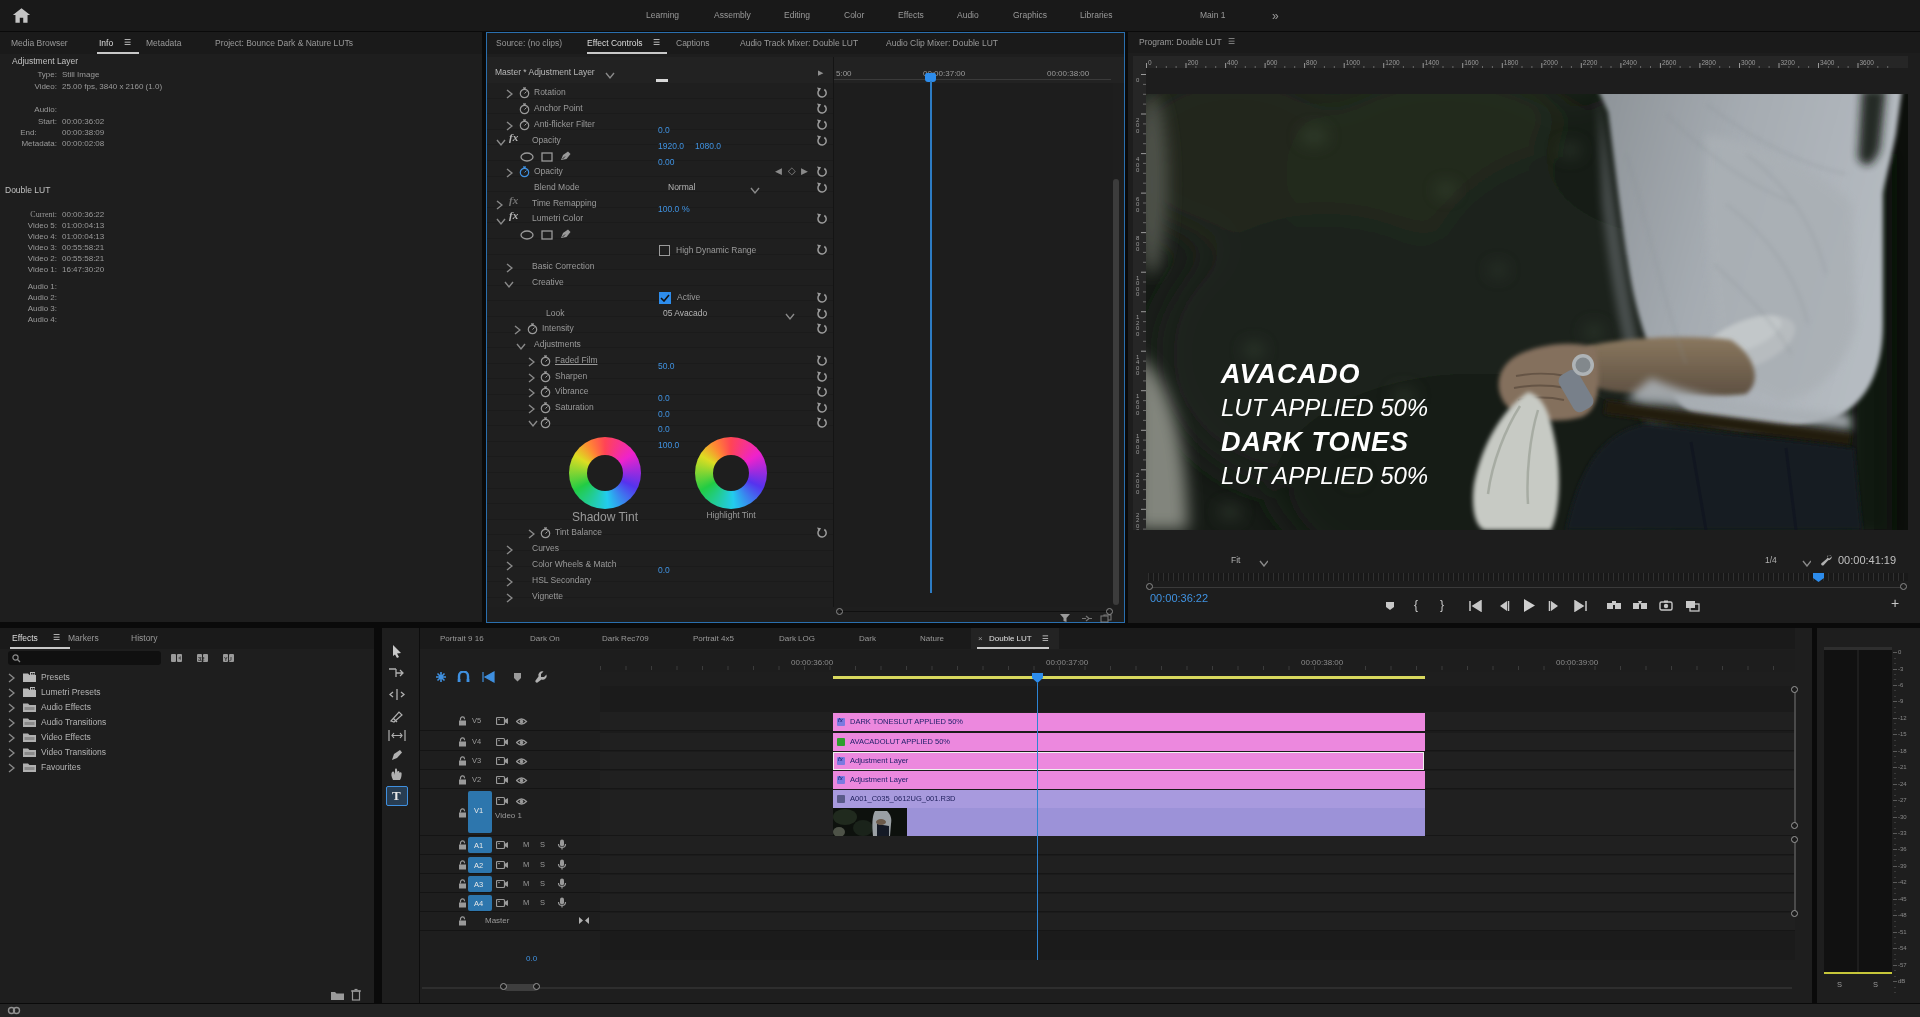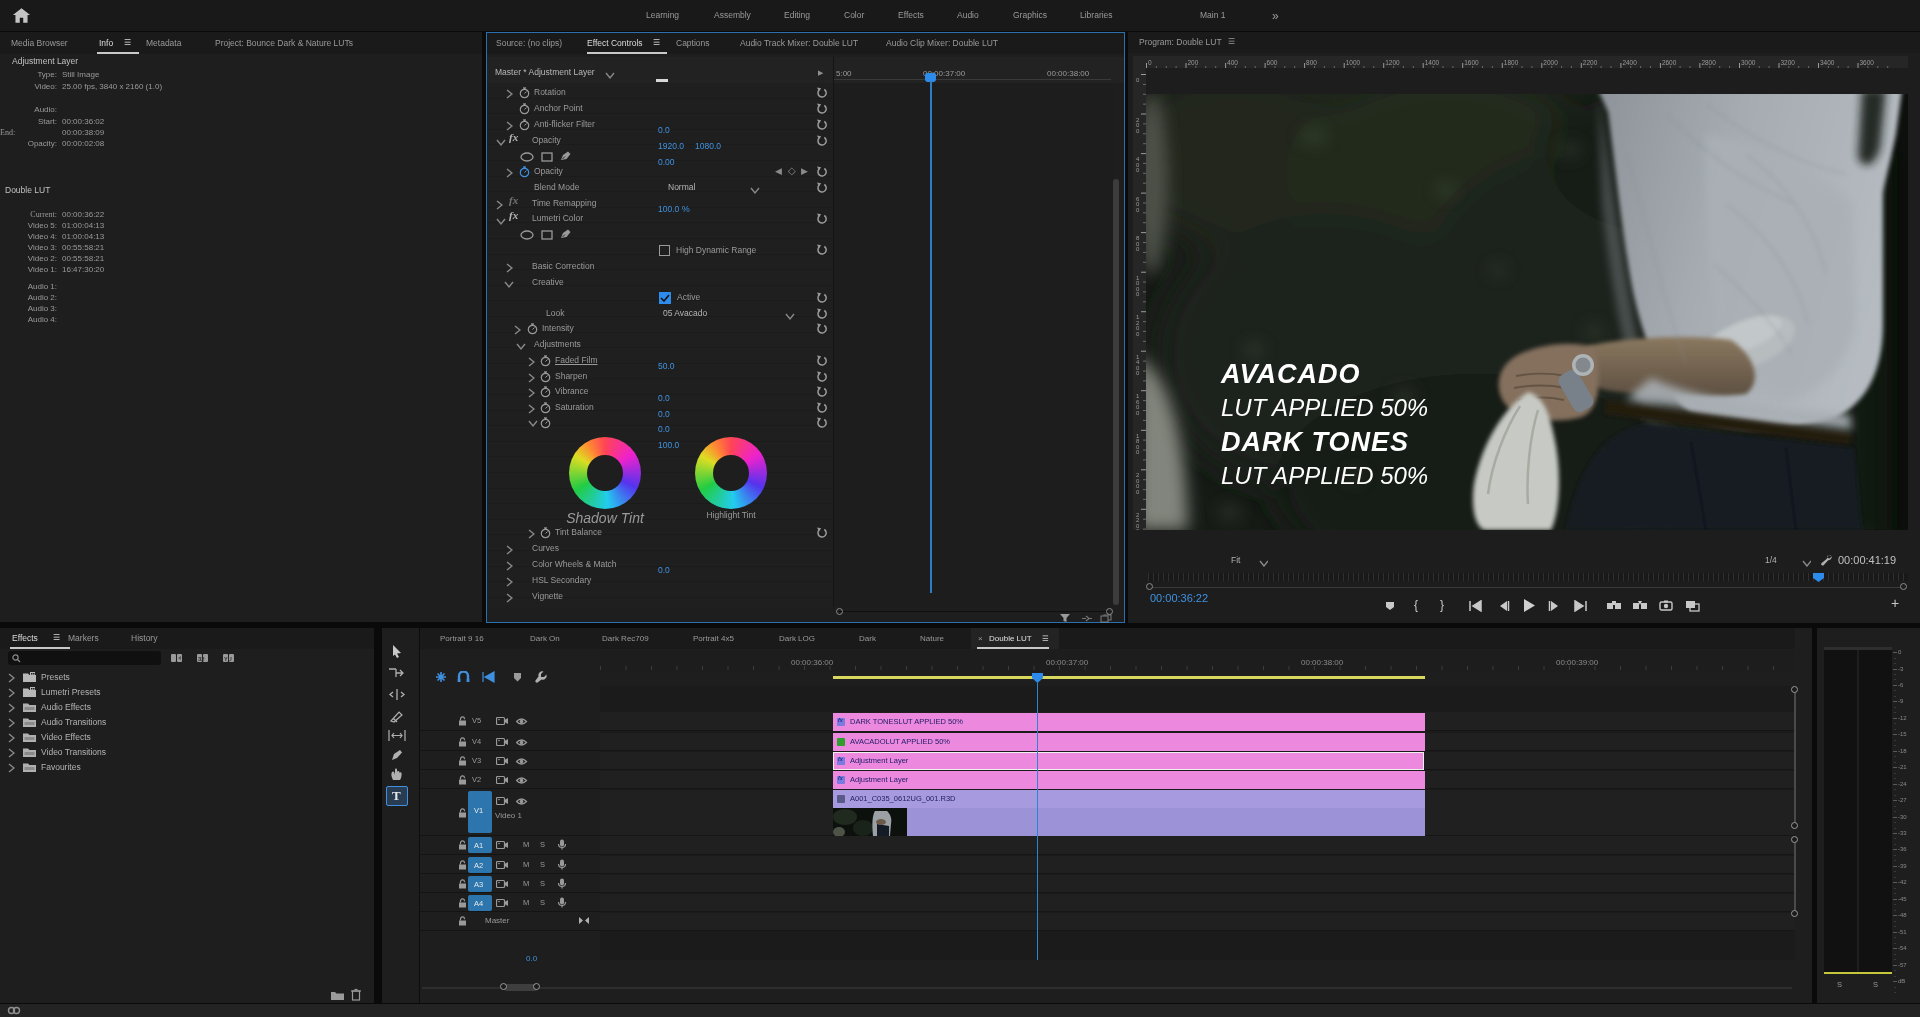--- a/index.html
+++ b/index.html
@@ -99,23 +99,23 @@
   <div class="txt g" style="left:215px;top:6px;font-size:8.5px;">Project: Bounce Dark &amp; Nature LUTs</div>
   <div class="txt" style="left:12px;top:24px;font-size:8.5px;color:#c2c2c2;">Adjustment Layer</div>
   <div style="position:absolute;left:0;top:38px;width:230px;color:#9a9a9a;font-size:8px;">
     <div style="position:absolute;left:0px;top:0;width:57px;text-align:right;">Type:</div>
         <div style="position:absolute;left:62px;top:0;">Still Image</div>
     <div style="position:absolute;left:0px;top:12px;width:57px;text-align:right;">Video:</div>
         <div style="position:absolute;left:62px;top:12px;">25.00 fps, 3840 x 2160 (1.0)</div>
     <div style="position:absolute;left:0px;top:35px;width:57px;text-align:right;">Audio:</div>
     <div style="position:absolute;left:0px;top:47px;width:57px;text-align:right;">Start:</div>
         <div style="position:absolute;left:62px;top:47px;">00:00:36:02</div>
-    <div style="position:absolute;left:0px;top:58px;width:57px;text-align:left;font-family:Liberation Serif, serif;">End:</div>
+    <div style="position:absolute;left:0px;top:58px;width:57px;text-align:center;">End:</div>
         <div style="position:absolute;left:62px;top:58px;">00:00:38:09</div>
-    <div style="position:absolute;left:0px;top:69px;width:57px;text-align:right;">Opacity:</div>
+    <div style="position:absolute;left:0px;top:69px;width:57px;text-align:right;">Metadata:</div>
         <div style="position:absolute;left:62px;top:69px;">00:00:02:08</div>
   </div>
   <div class="txt" style="left:5px;top:153px;font-size:8.5px;color:#c2c2c2;">Double LUT</div>
   <div style="position:absolute;left:0;top:178px;width:230px;color:#9a9a9a;font-size:8px;">
     <div style="position:absolute;left:0px;top:0px;width:57px;text-align:right;font-family:Liberation Serif, serif;">Current:</div>
         <div style="position:absolute;left:62px;top:0px;">00:00:36:22</div>
     <div style="position:absolute;left:0px;top:11px;width:57px;text-align:right;">Video 5:</div>
         <div style="position:absolute;left:62px;top:11px;">01:00:04:13</div>
     <div style="position:absolute;left:0px;top:22px;width:57px;text-align:right;">Video 4:</div>
         <div style="position:absolute;left:62px;top:22px;">01:00:04:13</div>
@@ -375,21 +375,21 @@
         <use href="#sw"></use>
       </svg>
   <svg class="abs" style="left:329px;top:384px" width="11" height="11">
         <use href="#rst"></use>
       </svg>
 
   <div class="abs" style="left:82px;top:404px;width:72px;height:72px;border-radius:50%;background:conic-gradient(from 0deg,#ff4455,#ee22cc 55deg,#5533ee 115deg,#22ccee 175deg,#22cc44 240deg,#dddd22 300deg,#ff8833 330deg,#ff4455 360deg);"></div>
   <div class="abs" style="left:100px;top:422px;width:36px;height:36px;border-radius:50%;background:#1e1e1e;"></div>
   <div class="abs" style="left:208px;top:404px;width:72px;height:72px;border-radius:50%;background:conic-gradient(from 0deg,#ff4455,#ee22cc 55deg,#5533ee 115deg,#22ccee 175deg,#22cc44 240deg,#dddd22 300deg,#ff8833 330deg,#ff4455 360deg);"></div>
   <div class="abs" style="left:226px;top:422px;width:36px;height:36px;border-radius:50%;background:#1e1e1e;"></div>
-  <div class="txt g" style="left:118px;top:477px;font-size:14px;transform:translateX(-50%);font-style:italic;">Shadow Tint</div>
+  <div class="txt g" style="left:118px;top:477px;font-size:12px;transform:translateX(-50%);">Shadow Tint</div>
   <div class="txt g" style="left:244px;top:477px;font-size:8.5px;transform:translateX(-50%);">Highlight Tint</div>
 
   <svg class="abs" style="left:41px;top:496px" width="7" height="10">
         <use href="#chevR"></use>
       </svg>
   <svg class="abs" style="left:53px;top:494px" width="12" height="12">
         <use href="#sw"></use>
       </svg>
   <div class="txt g" style="left:68px;top:494px;font-size:8.5px;">Tint Balance</div>
   <div class="txt blue" style="left:171px;top:494px;font-size:8.5px;">0.0</div>

